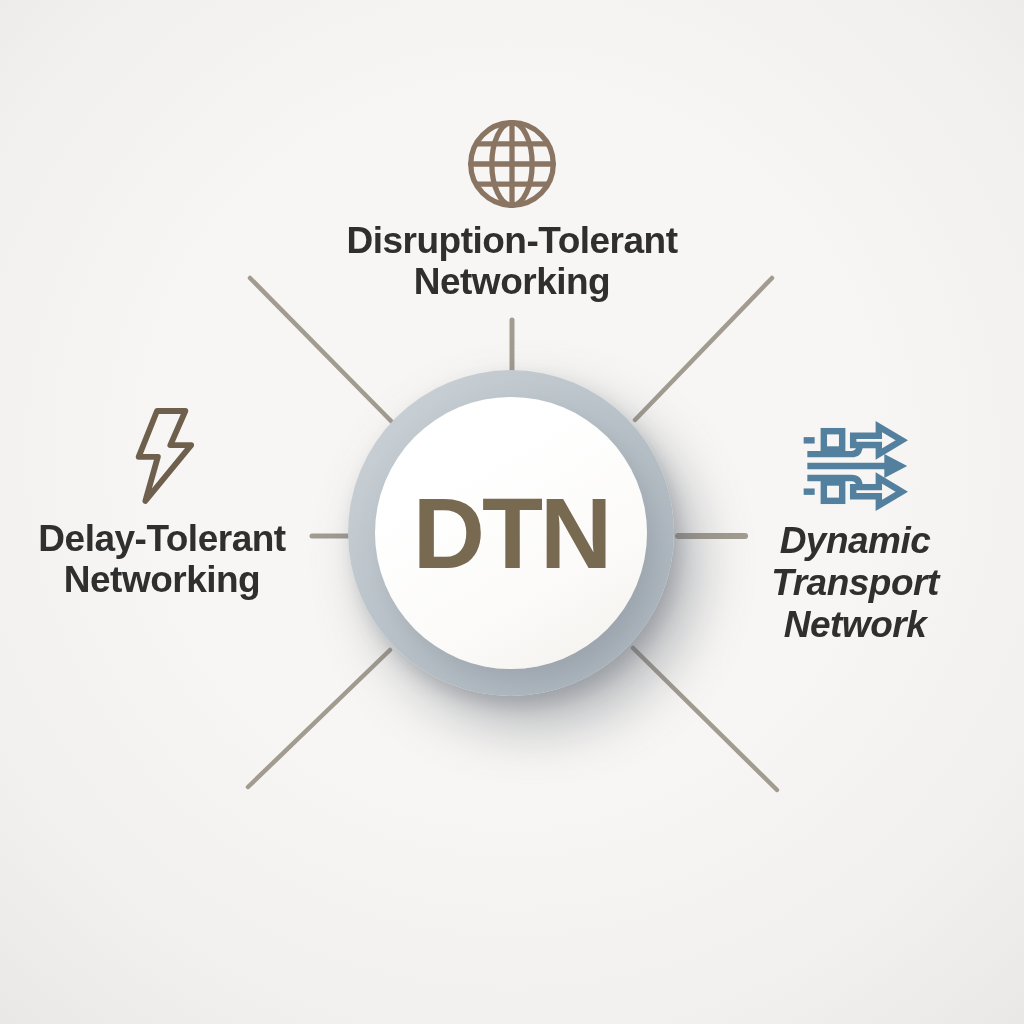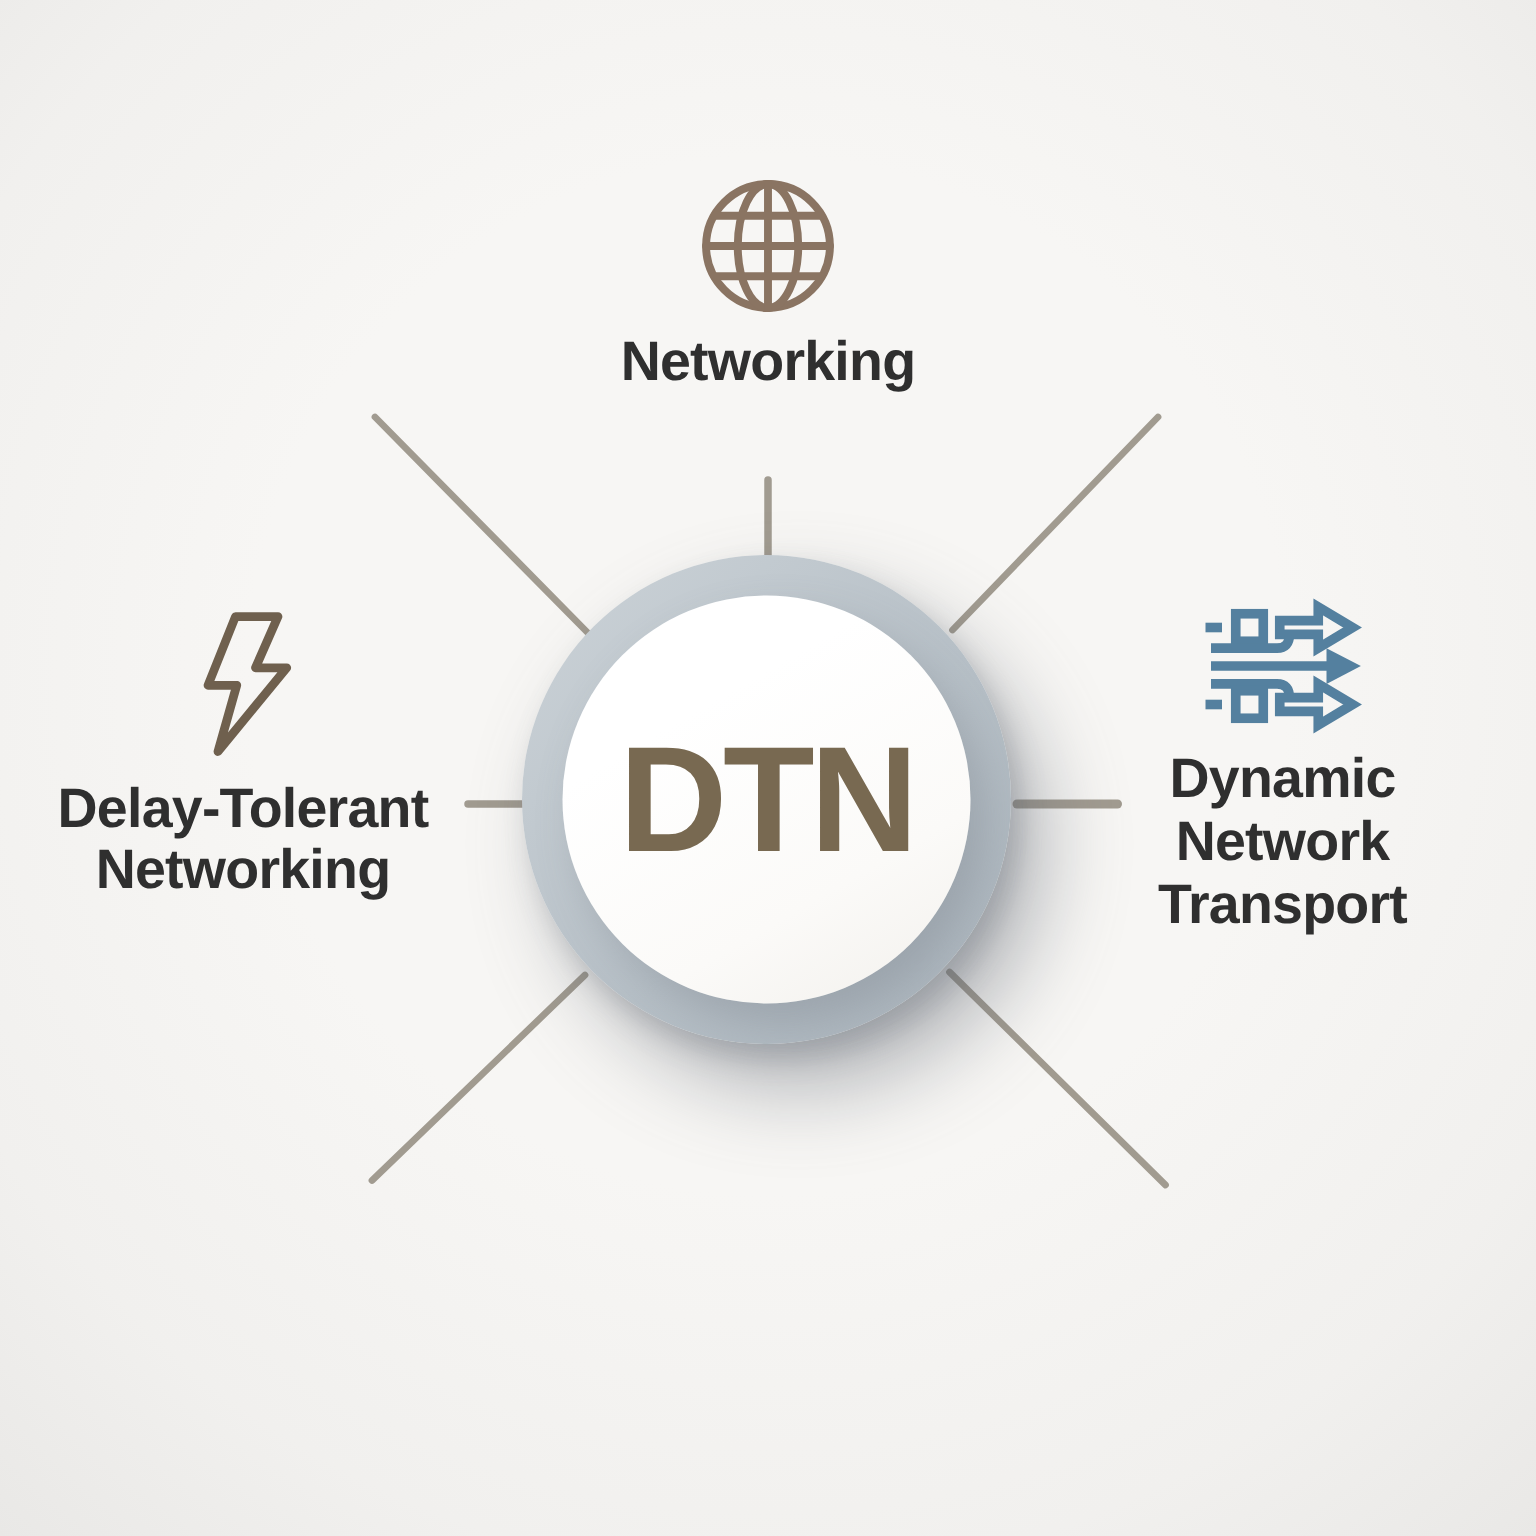--- a/index.html
+++ b/index.html
@@ -30,21 +30,21 @@
   }
   .hub-label{
     font-size:100px;font-weight:bold;letter-spacing:-3px;
     color:#786951;line-height:1;user-select:none;
   }
 
   
   .node{position:absolute;display:flex;flex-direction:column;align-items:center;}
   .node-top{left:312px;top:116px;width:400px;}
   .node-left{left:12px;top:406px;width:300px;}
-  .node-right{left:755px;top:398px;width:200px;}
+  .node-right{left:755px;top:420px;width:200px;font-style:italic;}
   .node .icon{display:block;}
   .node-label{margin-top:8px;text-align:center;}
   .label-line{
     font-weight:bold;color:#2f2f2f;letter-spacing:-0.5px;
     font-size:37px;line-height:41px;white-space:nowrap;
   }
   .node-right .label-line{line-height:42px;}
   .node-left .node-label{margin-top:12px;}
 </style>
 </head>
@@ -71,20 +71,21 @@
   <div class="node node-top">
     <svg class="icon" width="96" height="96" viewBox="0 0 100 100" fill="none" stroke="#8a7462" stroke-width="5.5" stroke-linecap="round">
       <circle cx="50" cy="50" r="43"></circle>
       <ellipse cx="50" cy="50" rx="21" ry="43"></ellipse>
       <line x1="50" y1="7" x2="50" y2="93"></line>
       <line x1="7" y1="50" x2="93" y2="50"></line>
       <line x1="13" y1="29" x2="87" y2="29"></line>
       <line x1="13" y1="71" x2="87" y2="71"></line>
     </svg>
     <div class="node-label">
+      <div class="label-line">Disruption-Tolerant</div>
       <div class="label-line">Networking</div>
     </div>
   </div>
 
   <div class="node node-left">
     <svg class="icon" width="84" height="100" viewBox="0 0 100 120" fill="none" stroke="#6f604e" stroke-width="7" stroke-linejoin="round">
       <polygon points="44,6 78,6 60,47 85,47 30,114 45,61 22,61"></polygon>
     </svg>
     <div class="node-label">
       <div class="label-line">Delay-Tolerant</div>
@@ -100,18 +101,18 @@
       <path d="M8,37 H56 Q65,37 65,27"></path>
       <line x1="8" y1="50" x2="93" y2="50"></line>
       <polygon points="92,37 117,50 92,63" fill="#54809f" stroke="none"></polygon>
       <path d="M8,63 H56 Q65,63 65,73"></path>
       <line x1="4" y1="78" x2="16" y2="78"></line>
       <rect x="26" y="68" width="20" height="20"></rect>
       <path d="M58,73 H86 V63 L111,78 L86,93 V83 H58 Z"></path>
     </svg>
     <div class="node-label">
       <div class="label-line">Dynamic</div>
+      <div class="label-line">Transport</div>
       <div class="label-line">Network</div>
-      <div class="label-line">Transport</div>
     </div>
   </div>
 
 </div>
 
 </body></html>

